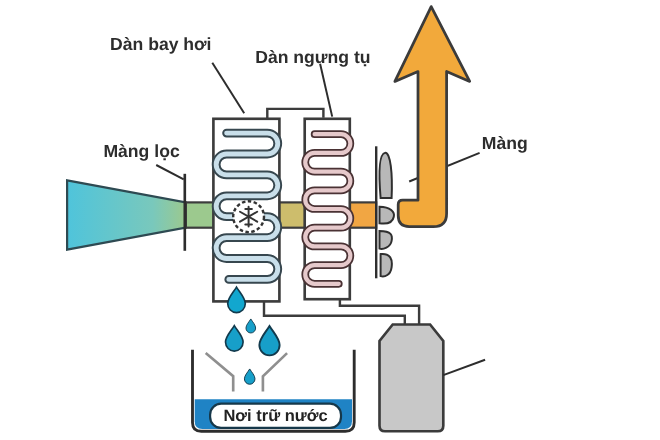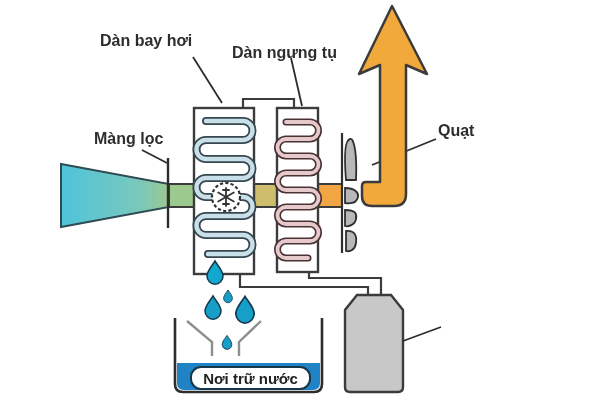--- a/index.html
+++ b/index.html
@@ -107,17 +107,17 @@
       <line x1="291" y1="58" x2="302" y2="106"></line>
       <line x1="142" y1="150" x2="167" y2="163"></line>
       <line x1="441" y1="327" x2="403" y2="341"></line>
     </g>
   </svg>
 
 
   <div class="lbl lbl-16" style="left:100px;top:32px;">Dàn bay hơi</div>
   <div class="lbl lbl-16" style="left:232px;top:44px;">Dàn ngưng tụ</div>
   <div class="lbl lbl-16" style="left:62px;top:130px;margin-left:32px;">Màng lọc</div>
-  <div class="lbl lbl-16" style="left:438px;top:122px;">Quạt</div>
+  <div class="lbl lbl-16" style="left:438px;top:122px;">Màng</div>
 
   <div class="badge" id="tank-badge">Nơi trữ nước</div>
 
 </div>
 
 </body></html>

